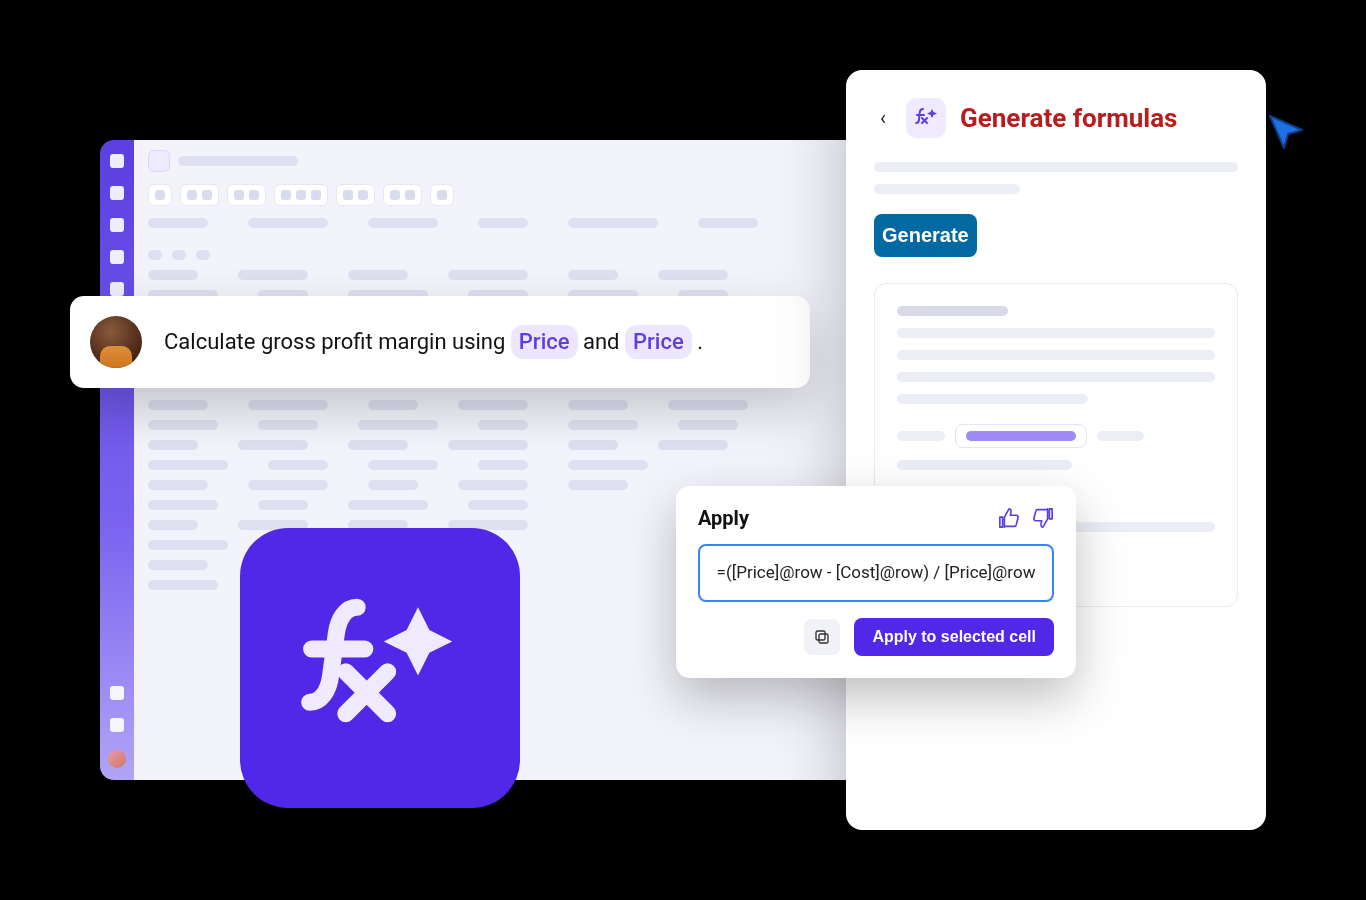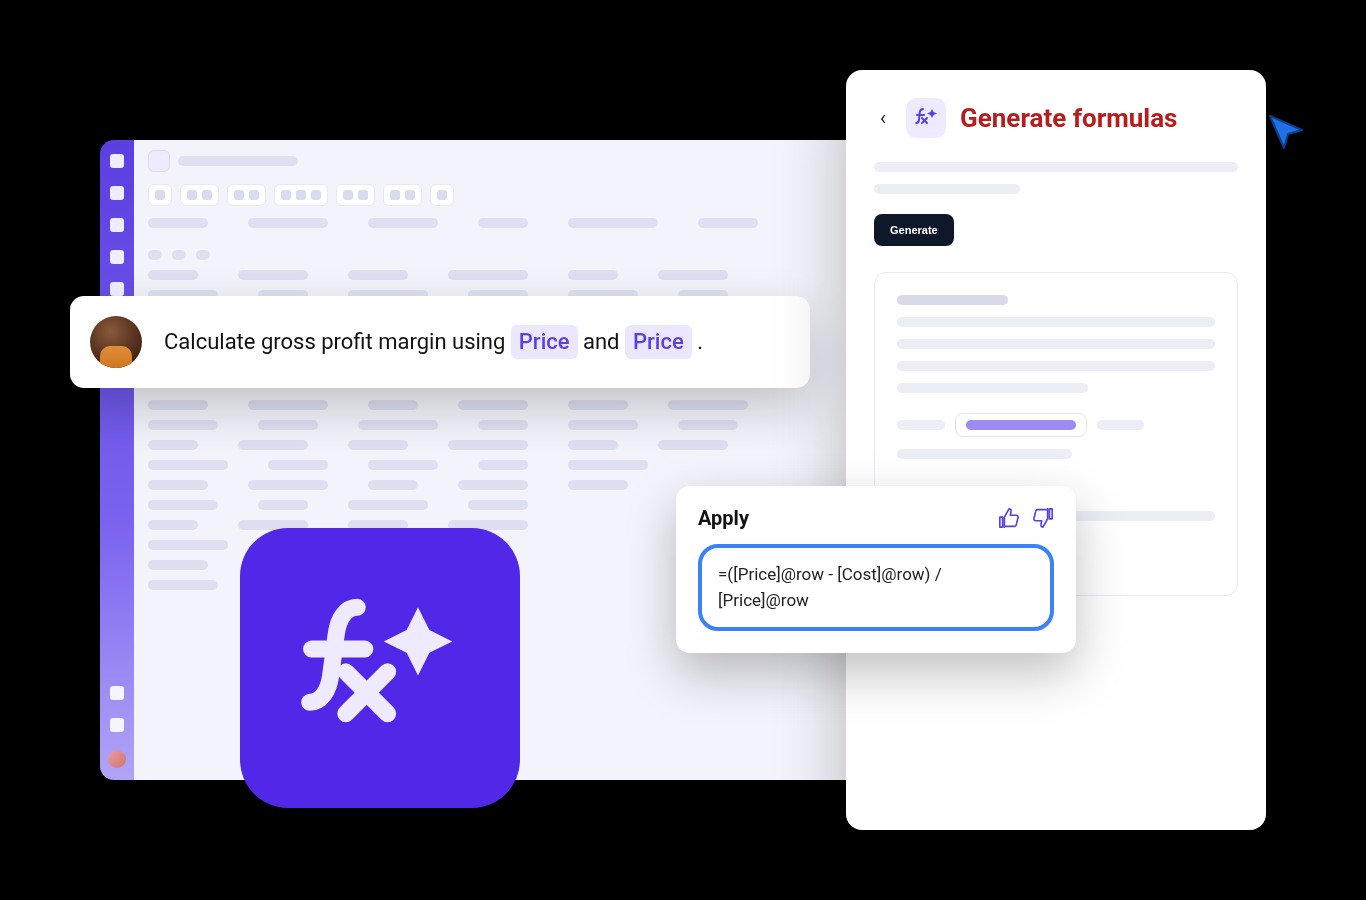--- a/index.html
+++ b/index.html
@@ -88,21 +88,21 @@
     position:relative; overflow:hidden; flex:none;
   }
   .avatar::after{
     content:""; position:absolute; left:10px; right:10px; top:30px; bottom:-6px;
     background:linear-gradient(180deg,#e08e3a,#c96f17); border-radius:10px 10px 0 0;
   }
   .prompt-text {
     font-size:22px; color:#111; line-height:1.35;
   }
   .tok {
-    display:inline-block; padding:2px 8px 3px; border-radius:6px;
+    display:inline-block; padding:2px 8px 3px; border-radius:12px;
     background:#ece6ff; color:#5b3fe0; font-weight:500;
   }
 
   
   .fx-tile {
     position:absolute; left:240px; top:528px; width:280px; height:280px;
     border-radius:48px; background:#5127e8;
     display:flex; align-items:center; justify-content:center;
   }
   .fx-tile svg { width:190px; height:190px; }
@@ -118,23 +118,23 @@
     font-size:20px; color:#222; cursor:pointer; padding:4px 6px;
   }
   .fx-chip {
     width:40px; height:40px; border-radius:10px; background:#efeaff;
     display:flex; align-items:center; justify-content:center;
   }
   .fx-chip svg { width:24px; height:24px; }
   .panel-title { font-size:26px; font-weight:700; color:#b91c1c; }
   .ph-line { height:10px; border-radius:5px; background:#eceef6; }
   .gen-btn {
-    margin-top:20px; display:inline-block; padding:10px 16px;
-    background:#0f172a; color:#fff; border-radius:8px; font-weight:600;
-    font-size:11px; cursor:pointer; border:none;
+    margin-top:20px; display:inline-block; padding:10px 8px;
+    background:#0369a1; color:#fff; border-radius:8px; font-weight:600;
+    font-size:20px; cursor:pointer; border:none;
   }
   .result-box {
     margin-top:26px; border:1px solid #e8e9f3; border-radius:12px;
     padding:22px 22px 24px; background:#fff;
   }
   .rb-line { height:10px; border-radius:5px; margin-bottom:12px; }
   .rb-grey { background:#eceef6; }
   .rb-dark { background:#d8dae8; }
   .rb-purple { background:#9e8af5; }
   .rb-box { border:1px solid #e6e2fa; border-radius:8px; padding:2px 10px; display:inline-block; }
@@ -143,22 +143,22 @@
   .output-card {
     position:absolute; right:290px; top:486px; width:400px;
     background:#fff; border-radius:14px; box-shadow:0 20px 50px rgba(0,0,0,.25);
     padding:20px 22px 22px;
   }
   .out-hdr { display:flex; align-items:center; justify-content:space-between; margin-bottom:14px; }
   .out-title { font-size:20px; font-weight:700; color:#111; }
   .fb-icons { display:flex; gap:12px; }
   .fb-icons svg { width:22px; height:22px; cursor:pointer; }
   .formula-box {
-    border:4px solid #3b82f6; border-radius:20px; padding:14px 16px;
-    font-size:17px; color:#222; line-height:1.5; font-family:inherit;
+    border:2px solid #3b82f6; border-radius:8px; padding:14px 16px;
+    font-size:17px; color:#222; line-height:1.5; font-family:inherit;text-align:center;
   }
   .out-actions {
     display:flex; align-items:center; gap:14px; margin-top:16px;
     justify-content:flex-end;
   }
   .copy-btn {
     width:36px; height:36px; border-radius:8px; background:#f1f2f7; border:none;
     display:flex; align-items:center; justify-content:center; cursor:pointer;
   }
   .copy-btn svg { width:18px; height:18px; }
@@ -389,17 +389,26 @@
     <div class="fb-icons">
       <svg viewBox="0 0 24 24">
           <path d="M7 22V11l5-9c1.5 0 2.5 1.2 2.2 2.7L13.5 9H20c1.3 0 2.2 1.2 1.9 2.5l-2 8c-.2 1-1.1 1.7-2.1 1.7H7zM2 11h3v11H2z" fill="none" stroke="#5b3fe0" stroke-width="1.8" stroke-linejoin="round"></path>
         </svg>
       <svg viewBox="0 0 24 24">
           <path d="M17 2v11l-5 9c-1.5 0-2.5-1.2-2.2-2.7L10.5 15H4c-1.3 0-2.2-1.2-1.9-2.5l2-8C4.3 3.5 5.2 2.8 6.2 2.8H17zM22 13h-3V2h3z" fill="none" stroke="#5b3fe0" stroke-width="1.8" stroke-linejoin="round"></path>
         </svg>
     </div>
   </div>
   <div class="formula-box">=([Price]@row - [Cost]@row) / [Price]@row</div>
+  <div class="out-actions">
+    <button class="copy-btn">
+      <svg viewBox="0 0 24 24">
+          <rect x="8" y="8" width="12" height="12" rx="2" fill="none" stroke="#333" stroke-width="1.8"></rect>
+          <rect x="4" y="4" width="12" height="12" rx="2" fill="none" stroke="#333" stroke-width="1.8"></rect>
+        </svg>
+    </button>
+    <button class="apply-btn">Apply to selected cell</button>
+  </div>
 </div>
 
 <svg class="cursor" viewBox="0 0 40 40">
   <path d="M4 4 L36 18 L22 22 L18 36 Z" fill="#1f6fe5" stroke="#0d3f8f" stroke-width="2" stroke-linejoin="round"></path>
 </svg>
 
 </body></html>

